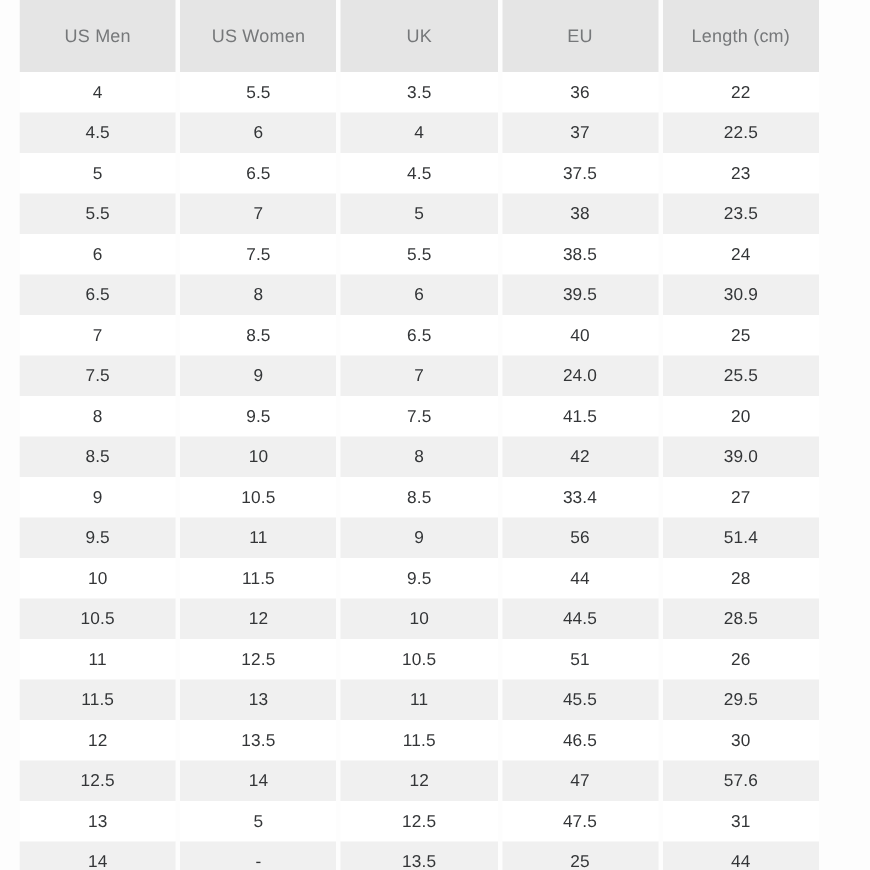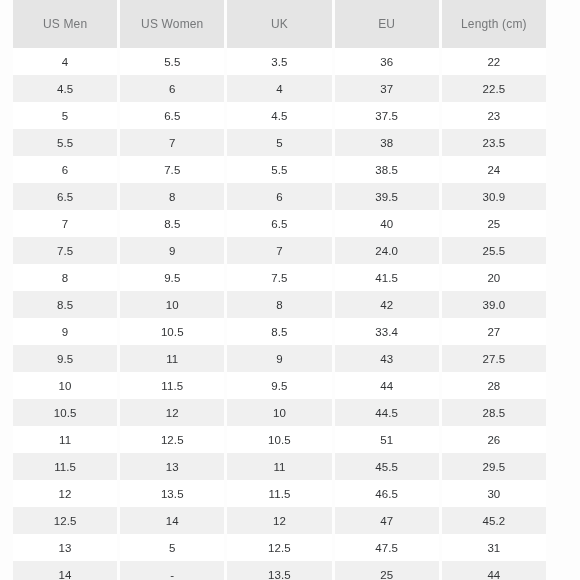--- a/index.html
+++ b/index.html
@@ -158,22 +158,22 @@
           <td>9</td>
           <td>10.5</td>
           <td>8.5</td>
           <td>33.4</td>
           <td>27</td>
         </tr>
         <tr class="row-even">
           <td>9.5</td>
           <td>11</td>
           <td>9</td>
-          <td>43</td>
-          <td>27.5</td>
+          <td>56</td>
+          <td>51.4</td>
         </tr>
         <tr class="row-odd">
           <td>10</td>
           <td>11.5</td>
           <td>9.5</td>
           <td>44</td>
           <td>28</td>
         </tr>
         <tr class="row-even">
           <td>10.5</td>
@@ -201,21 +201,21 @@
           <td>13.5</td>
           <td>11.5</td>
           <td>46.5</td>
           <td>30</td>
         </tr>
         <tr class="row-even">
           <td>12.5</td>
           <td>14</td>
           <td>12</td>
           <td>47</td>
-          <td>45.2</td>
+          <td>57.6</td>
         </tr>
         <tr class="row-odd">
           <td>13</td>
           <td>5</td>
           <td>12.5</td>
           <td>47.5</td>
           <td>31</td>
         </tr>
         <tr class="row-even">
           <td>14</td>

